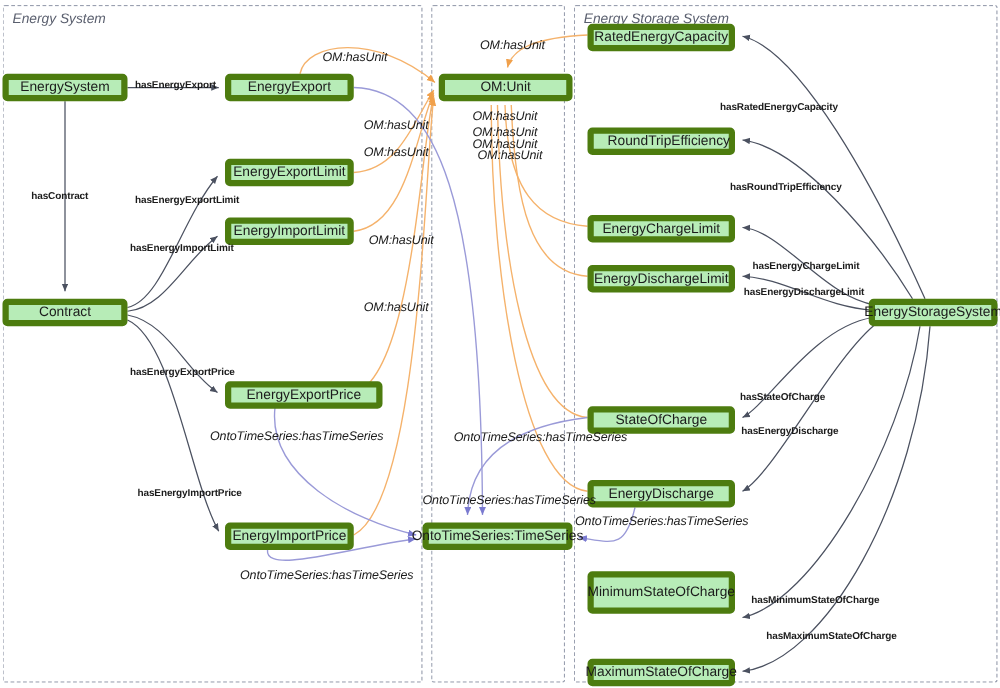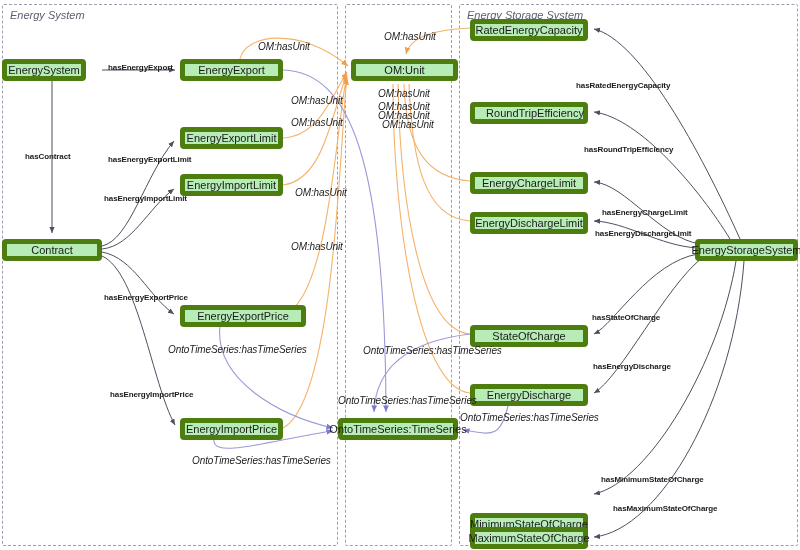--- a/index.html
+++ b/index.html
@@ -129,37 +129,37 @@
     <path class="e-dark" d="M730,239 C700,190 640,118 594,112" marker-end="url(#ah-dark)"></path>
     <path class="e-dark" d="M700,244 C660,238 625,184 594,182" marker-end="url(#ah-dark)"></path>
     <path class="e-dark" d="M698,248 C660,246 626,222 594,221" marker-end="url(#ah-dark)"></path>
     <path class="e-dark" d="M698,254 C650,262 614,324 594,334" marker-end="url(#ah-dark)"></path>
     <path class="e-dark" d="M702,258 C666,286 620,378 594,393" marker-end="url(#ah-dark)"></path>
     <path class="e-dark" d="M736,261 C720,360 650,482 594,494" marker-end="url(#ah-dark)"></path>
     <path class="e-dark" d="M744,261 C734,400 660,530 594,537" marker-end="url(#ah-dark)"></path>
   </svg>
 
   <div id="nodes">
-      <div class="node" style="left: 2px; top: 59px; width: 84px; height: 22px;">EnergySystem</div>
+      <div class="node" style="left: 2px; top: 59px; width: 100px; height: 22px;">EnergySystem</div>
       <div class="node" style="left: 180px; top: 59px; width: 103px; height: 22px;">EnergyExport</div>
       <div class="node" style="left: 351px; top: 59px; width: 107px; height: 22px;">OM:Unit</div>
       <div class="node" style="left: 180px; top: 127px; width: 103px; height: 22px;">EnergyExportLimit</div>
       <div class="node" style="left: 180px; top: 174px; width: 103px; height: 22px;">EnergyImportLimit</div>
       <div class="node" style="left: 2px; top: 239px; width: 100px; height: 22px;">Contract</div>
       <div class="node" style="left: 180px; top: 305px; width: 126px; height: 22px;">EnergyExportPrice</div>
       <div class="node" style="left: 180px; top: 418px; width: 103px; height: 22px;">EnergyImportPrice</div>
       <div class="node" style="left: 338px; top: 418px; width: 120px; height: 22px;">OntoTimeSeries:TimeSeries</div>
       <div class="node" style="left: 470px; top: 19px; width: 118px; height: 22px;">RatedEnergyCapacity</div>
       <div class="node" style="left: 470px; top: 102px; width: 118px; height: 22px; padding-left: 12px;">RoundTripEfficiency</div>
       <div class="node" style="left: 470px; top: 172px; width: 118px; height: 22px;">EnergyChargeLimit</div>
       <div class="node" style="left: 470px; top: 212px; width: 118px; height: 22px;">EnergyDischargeLimit</div>
       <div class="node" style="left: 695px; top: 239px; width: 103px; height: 22px;">EnergyStorageSystem</div>
       <div class="node" style="left: 470px; top: 325px; width: 118px; height: 22px;">StateOfCharge</div>
       <div class="node" style="left: 470px; top: 384px; width: 118px; height: 22px;">EnergyDischarge</div>
-      <div class="node" style="left: 470px; top: 513px; width: 118px; height: 22px;">MinimumStateOfCharge</div>
+      <div class="node" style="left: 470px; top: 457px; width: 118px; height: 34px;">MinimumStateOfCharge</div>
       <div class="node" style="left: 470px; top: 527px; width: 118px; height: 22px;">MaximumStateOfCharge</div>
     </div>
 
   <div id="labels">
       <div class="edge-label" style="left: 108px; top: 63px;">hasEnergyExport</div>
       <div class="edge-label" style="left: 25px; top: 152px;">hasContract</div>
       <div class="edge-label" style="left: 108px; top: 155px;">hasEnergyExportLimit</div>
       <div class="edge-label" style="left: 104px; top: 194px;">hasEnergyImportLimit</div>
       <div class="edge-label" style="left: 104px; top: 293px;">hasEnergyExportPrice</div>
       <div class="edge-label" style="left: 110px; top: 390px;">hasEnergyImportPrice</div>
@@ -176,18 +176,18 @@
       <div class="edge-label big" style="left: 168px; top: 344px;">OntoTimeSeries:hasTimeSeries</div>
       <div class="edge-label big" style="left: 192px; top: 455px;">OntoTimeSeries:hasTimeSeries</div>
       <div class="edge-label big" style="left: 363px; top: 345px;">OntoTimeSeries:hasTimeSeries</div>
       <div class="edge-label big" style="left: 338px; top: 395px;">OntoTimeSeries:hasTimeSeries</div>
       <div class="edge-label big" style="left: 460px; top: 412px;">OntoTimeSeries:hasTimeSeries</div>
       <div class="edge-label" style="left: 576px; top: 65px; margin-top: 16px;">hasRatedEnergyCapacity</div>
       <div class="edge-label" style="left: 584px; top: 145px;">hasRoundTripEfficiency</div>
       <div class="edge-label" style="left: 602px; top: 208px;">hasEnergyChargeLimit</div>
       <div class="edge-label" style="left: 595px; top: 229px;">hasEnergyDischargeLimit</div>
       <div class="edge-label" style="left: 592px; top: 313px;">hasStateOfCharge</div>
-      <div class="edge-label" style="left: 593px; top: 362px;">hasEnergyDischarge</div>
+      <div class="edge-label" style="left: 593px; top: 340px;">hasEnergyDischarge</div>
       <div class="edge-label" style="left: 601px; top: 475px;">hasMinimumStateOfCharge</div>
       <div class="edge-label" style="left: 613px; top: 504px;">hasMaximumStateOfCharge</div>
     </div>
 
 </div>
 
 </body></html>

